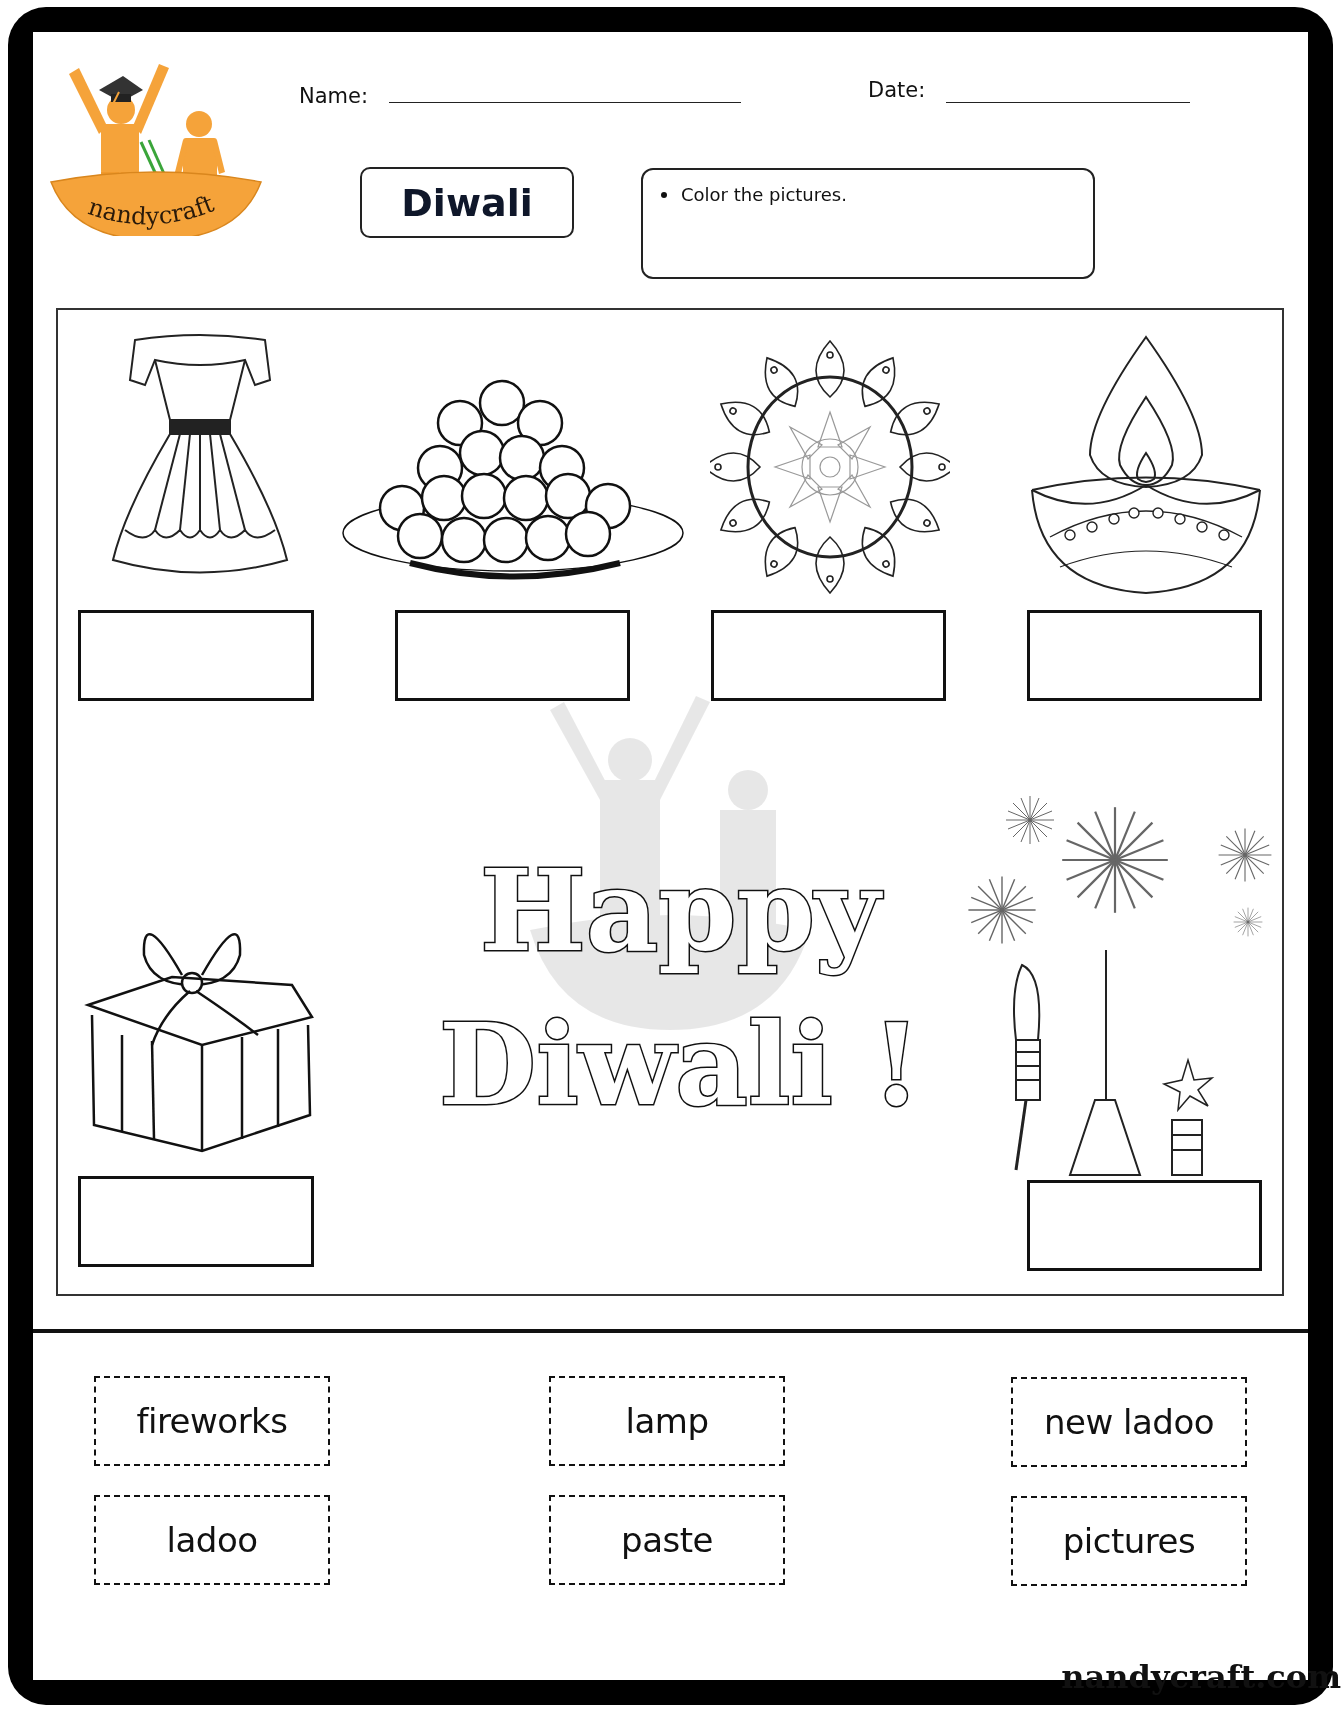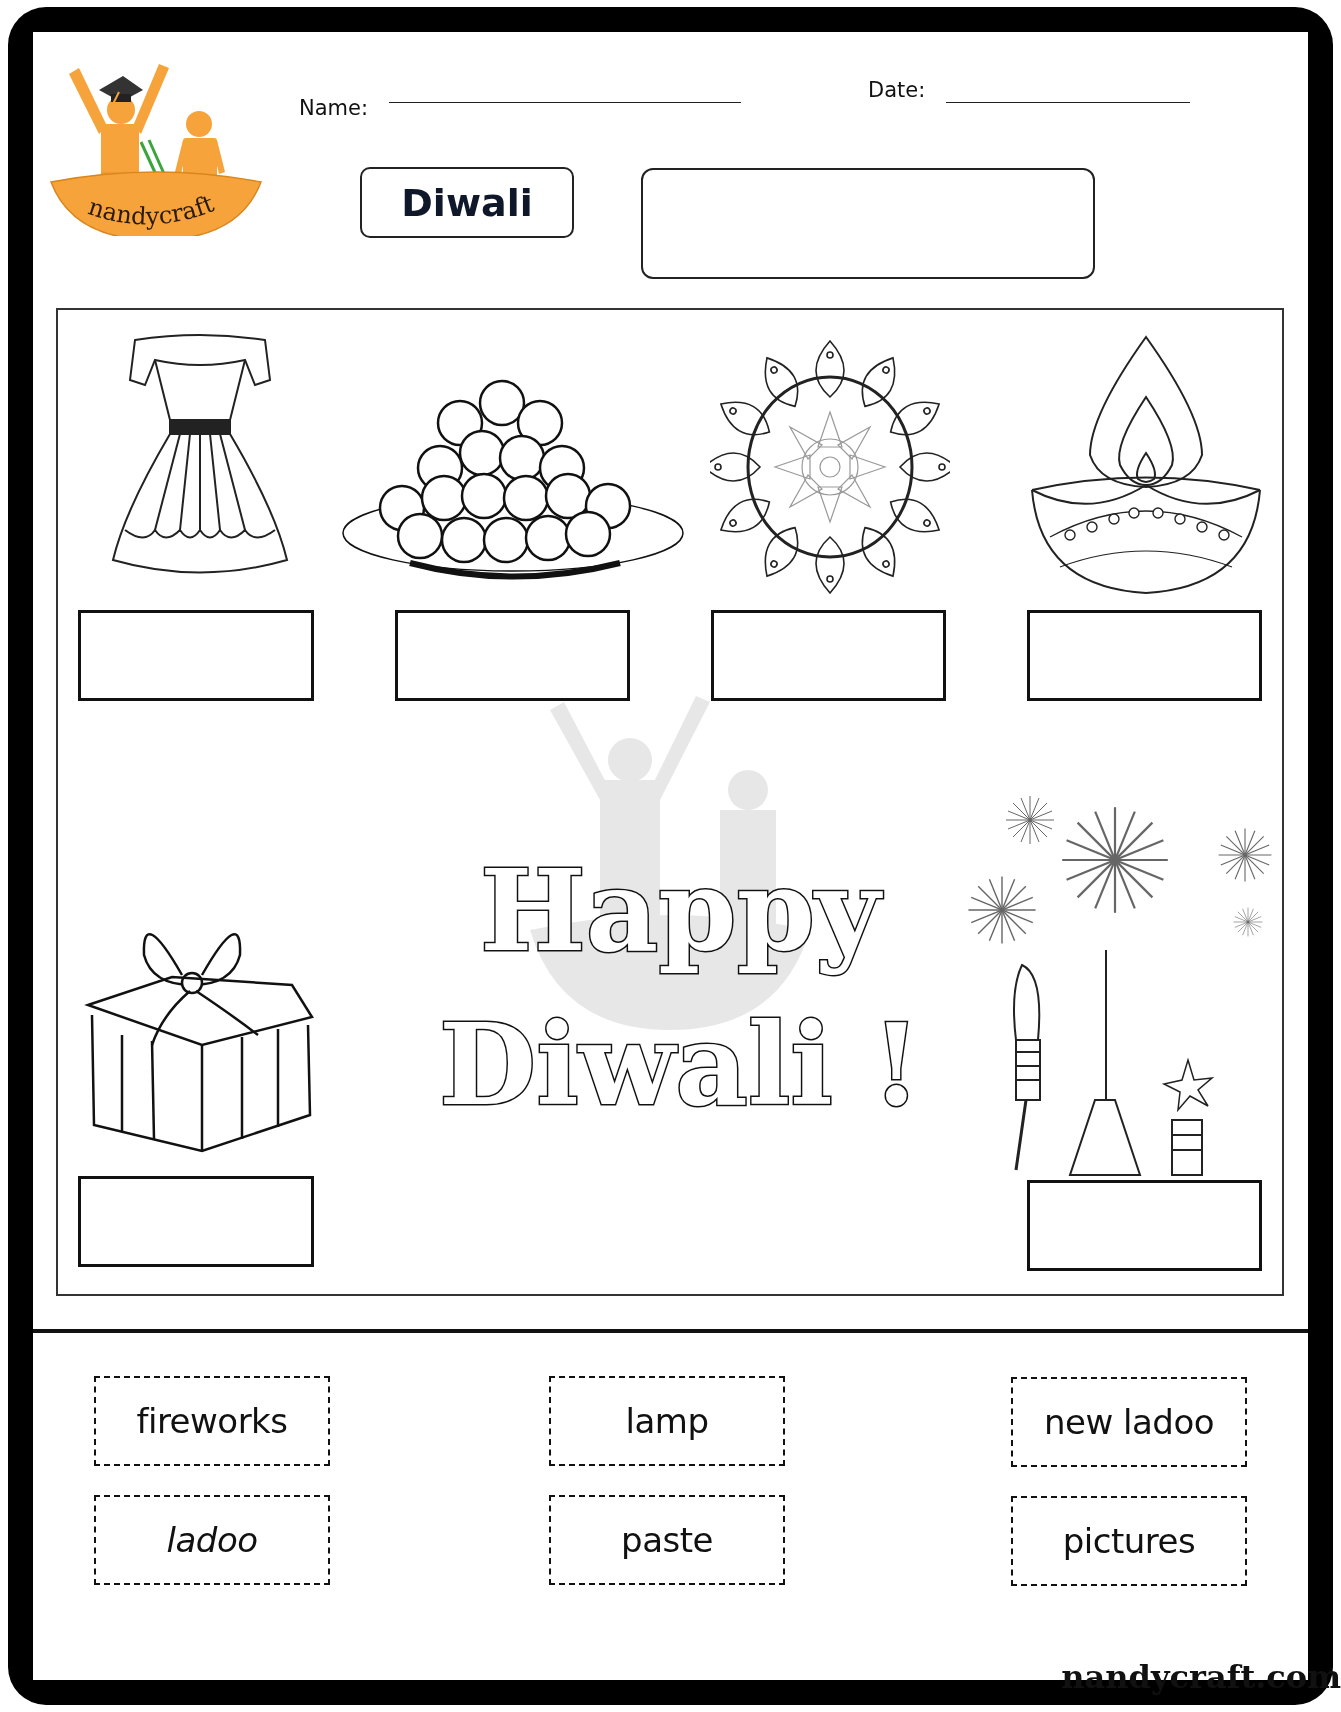--- a/index.html
+++ b/index.html
@@ -53,30 +53,34 @@
     <rect x="152" y="134" width="14" height="44" fill="#f0992c"></rect>
     <polygon points="134,96 126,128 132,130 138,104" fill="#f5a33a"></polygon>
     <polygon points="168,96 176,128 170,130 164,104" fill="#f5a33a"></polygon>
 
     <path d="M2,138 Q107,118 212,138 Q190,196 107,196 Q24,196 2,138 Z" fill="#f5a33a" stroke="#d9861d" stroke-width="1.5"></path>
     <path d="M34,168 Q107,196 180,160" fill="none" id="arcpath"></path>
     <text font-family="DejaVu Serif, serif" font-size="24" fill="#2a1a0a"><textPath href="#arcpath" startOffset="4">nandycraft</textPath></text>
   </svg>
 </div>
 
-<div class="abs label" style="left:299px;top:96px;text-align:right;">Name:</div>
+<div class="abs label" style="left:299px;top:84px;text-align:right;">Name:</div>
 <div class="line" style="left:389px;top:102px;width:352px;"></div>
 <div class="abs label" style="left:868px;top:78px;">Date:</div>
 <div class="line" style="left:946px;top:102px;width:244px;"></div>
 
 <div class="titlebox">
   <span>Diwali</span>
 </div>
 
 <div class="instr">
+  <div>
+      <span class="dot"></span>
+      <span>Color the pictures.</span>
+    </div>
 </div>
 
 <div class="panel"></div>
 
 <div class="wm">
   <svg width="300" height="360" viewBox="0 0 300 360">
     <rect x="80" y="100" width="60" height="170" fill="#000"></rect>
     <circle cx="110" cy="80" r="22" fill="#000"></circle>
     <polygon points="30,30 44,22 90,110 80,120" fill="#000"></polygon>
     <polygon points="190,22 176,16 130,110 140,120" fill="#000"></polygon>
@@ -259,21 +263,21 @@
 
 <div class="card" style="left:94px;top:1376px;">
     <span>fireworks</span>
   </div>
 <div class="card" style="left:549px;top:1376px;">
     <span>lamp</span>
   </div>
 <div class="card" style="left:1011px;top:1377px;">
     <span>new ladoo</span>
   </div>
-<div class="card" style="left:94px;top:1495px;font-style:italic;">
+<div class="card" style="left:94px;top:1495px;">
     <span>ladoo</span>
   </div>
 <div class="card" style="left:549px;top:1495px;">
     <span>paste</span>
   </div>
 <div class="card" style="left:1011px;top:1496px;">
     <span>pictures</span>
   </div>
 
 <div class="footer">nandycraft.com</div>

